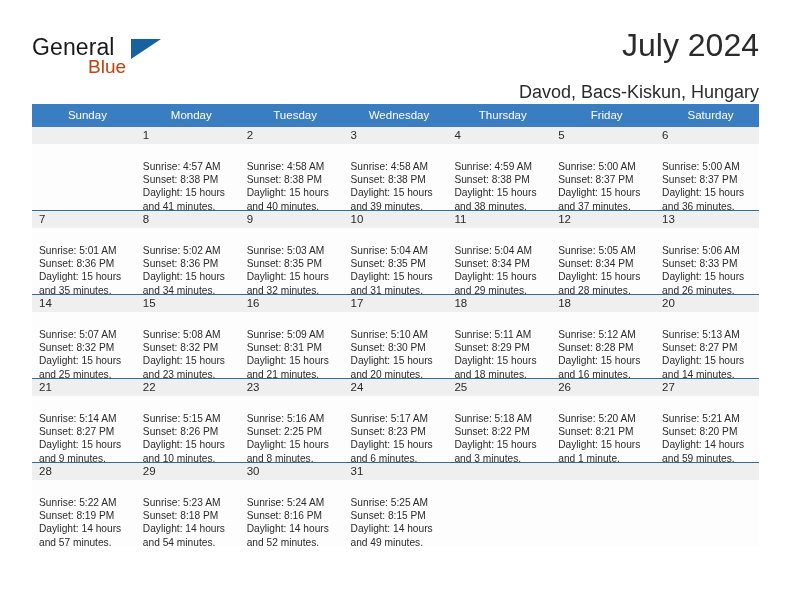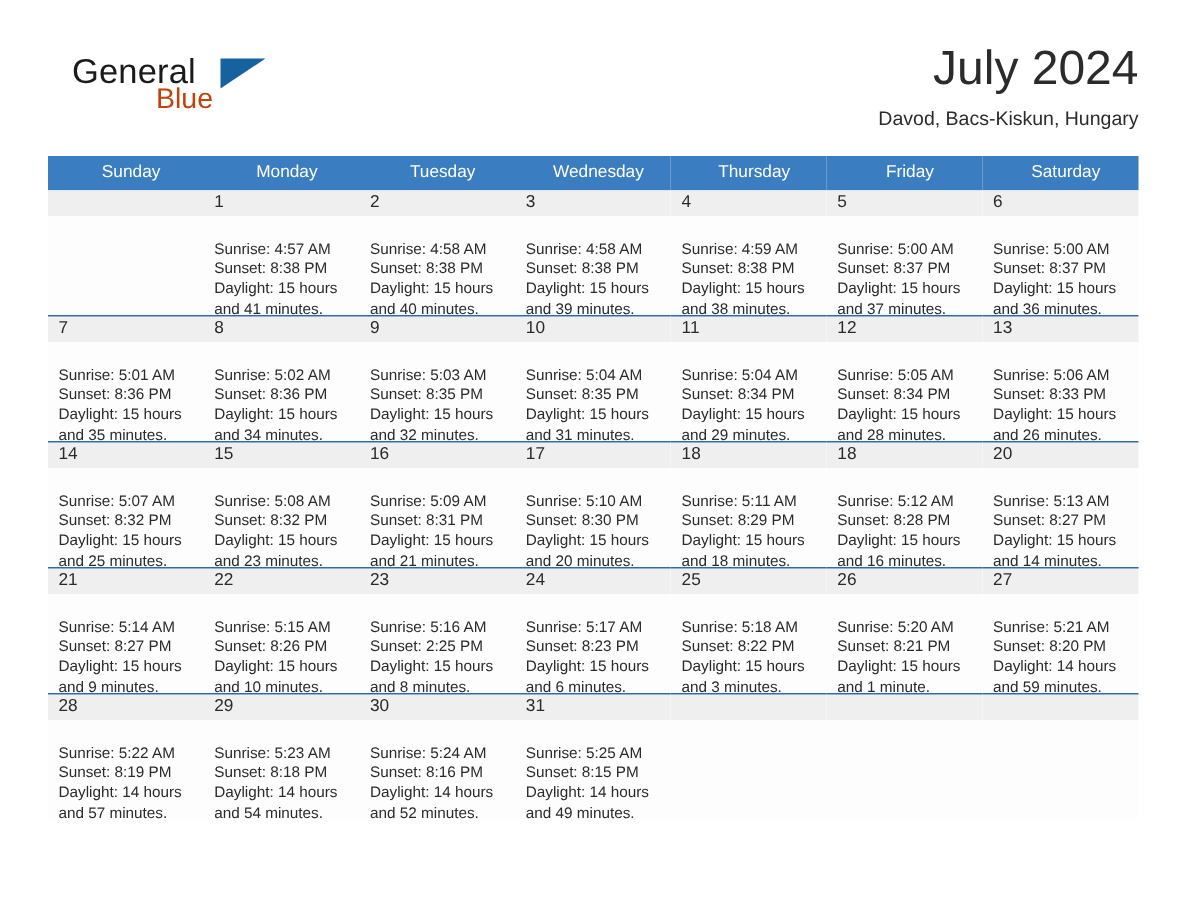--- a/index.html
+++ b/index.html
@@ -18,21 +18,21 @@
   .page {
     position: relative;
     width: 792px;
     height: 612px;
     box-sizing: border-box;
   }
 
   
   .top {
     position: absolute;
-    left: 48px;
+    left: 32px;
     top: 28px;
     right: 33px;
     height: 72px;
   }
 
   .logo {
     position: absolute;
     left: 0;
     top: 6px;
     width: 180px;
@@ -72,24 +72,24 @@
     text-align: right;
   }
   .cal-title {
     font-size: 32px;
     color: #2b2b2b;
     line-height: 34px;
     white-space: nowrap;
     font-weight: normal;
   }
   .cal-subtitle {
-    font-size: 13px;
+    font-size: 18px;
     color: #2b2b2b;
     line-height: 20px;
-    margin-top: 7px;
+    margin-top: 20px;
     white-space: nowrap;
   }
 
   
   .calendar {
     position: absolute;
     left: 32px;
     top: 104px;
     width: 727px;
     border-collapse: collapse;

